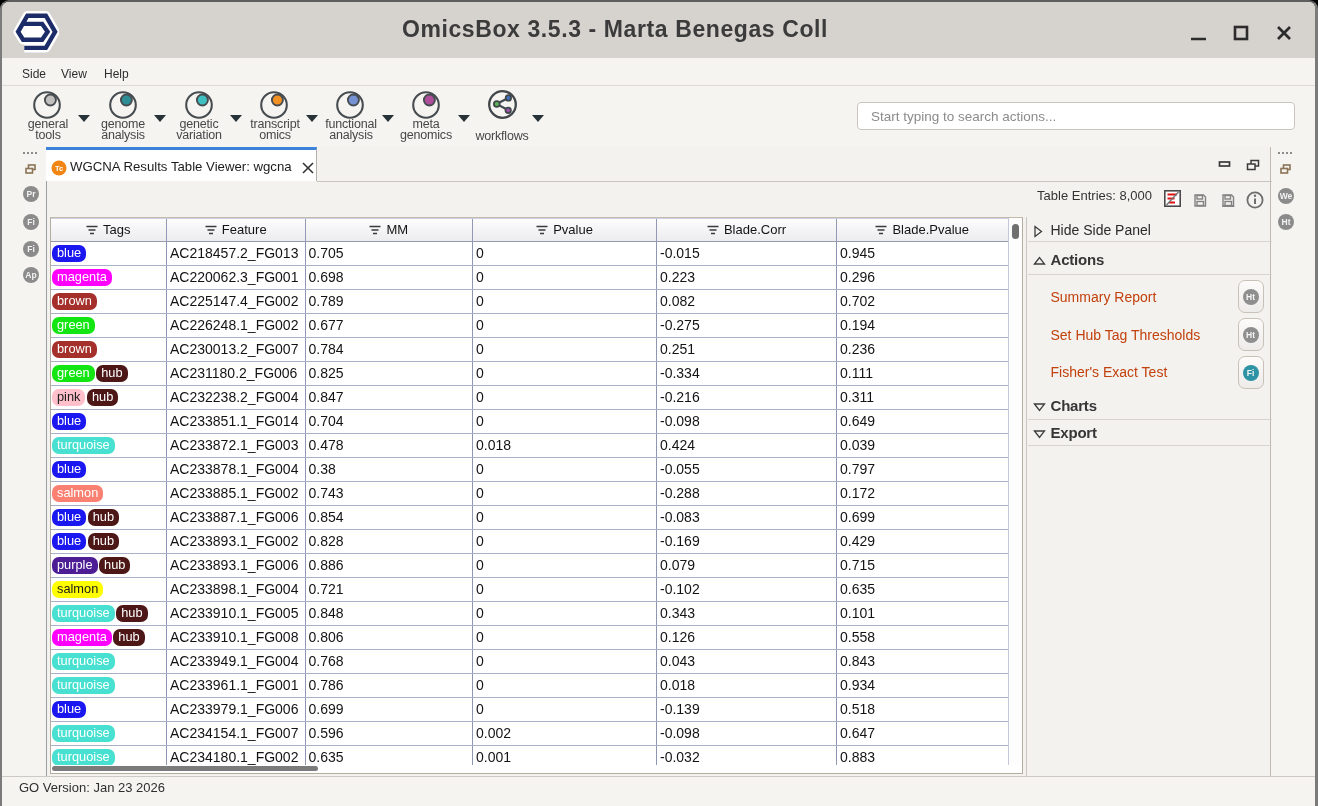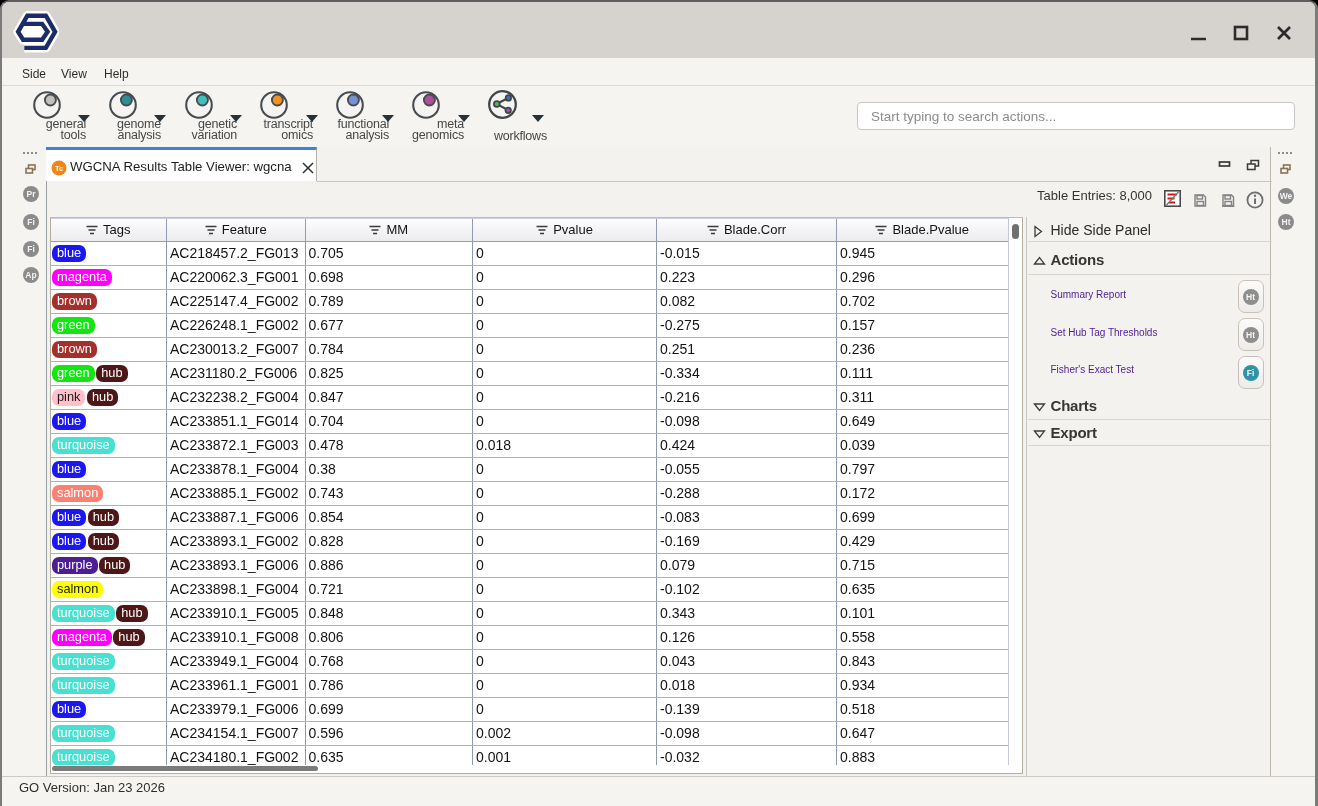--- a/index.html
+++ b/index.html
@@ -10,21 +10,21 @@
 
 #titlebar{position:absolute;left:0;top:0;width:100%;height:56px;background:#d6d2ce;}
 #title{position:absolute;left:0;top:14px;width:1226px;text-align:center;
 font-size:23px;font-weight:bold;color:#3b3b3b;letter-spacing:0.6px;}
 
 #menubar{position:absolute;left:0;top:56px;width:100%;height:27px;background:#f5f4f1;border-bottom:1px solid #dedbd7;}
 #menubar span{position:absolute;top:9px;font-size:12px;color:#2d2d2d;}
 
 #toolbar{position:absolute;left:0;top:85px;width:100%;height:61px;background:#f5f4f1;
 border-bottom:1px solid #aeaba7;box-sizing:border-box;}
-.tbitem{position:absolute;top:31.5px;text-align:right;color:#474747;font-size:12.5px;line-height:11.8px;letter-spacing:-0.2px;}
+.tbitem{position:absolute;top:31.5px;text-align:center;color:#474747;font-size:12.5px;line-height:11.8px;letter-spacing:-0.2px;}
 .tbarrow{position:absolute;top:27.5px;width:0;height:0;border-left:6.5px solid transparent;
 border-right:6.5px solid transparent;border-top:7px solid #263238;}
 #searchbox{position:absolute;left:855px;top:15px;width:438px;height:28px;background:#fff;
 border:1px solid #c9c5c0;border-radius:4px;font-size:13.5px;color:#8b8b8b;line-height:27px;
 padding-left:13px;box-sizing:border-box;}
 
 #main{position:absolute;left:0;top:145px;width:100%;height:631px;background:#f3f2ef;}
 #lstrip{position:absolute;left:0;top:0;width:44px;height:631px;background:#f5f4f1;border-right:1px solid #9aa0a2;}
 #rstrip{position:absolute;right:0;top:0;width:44px;height:631px;background:#f5f4f1;border-left:1px solid #c0b9af;}
 .dots{position:absolute;width:16px;height:2px;}
@@ -53,36 +53,37 @@
 
 #vsb{position:absolute;right:0px;top:0px;width:13px;height:547px;background:#fdfdfd;border-left:1px solid #c5c8da;}
 #vthumb{position:absolute;left:3px;top:6px;width:7px;height:15px;background:#6f6f6f;border-radius:3.5px;}
 #hsb{position:absolute;left:0;bottom:0;width:959px;height:8px;background:#fff;}
 #hthumb{position:absolute;left:1px;top:0.5px;width:266px;height:5.5px;background:#7b7b7b;border-radius:2.7px;}
 
 #spanel{position:absolute;left:1023.5px;top:70px;width:246px;height:562px;border-left:1px solid #c9c6c2;}
 .sprow{position:absolute;left:0;width:100%;}
 .sep{position:absolute;left:1px;right:1px;height:1px;background:#d8d5d1;}
 .sphead{font-size:15px;font-weight:bold;color:#363636;letter-spacing:-0.2px;}
-.spitem{font-size:10px;color:#4c1d95;}
+.spitem{font-size:14px;color:#c2410c;}
 .spbtn{position:absolute;left:211px;width:26px;height:33px;border:1px solid #c8c1b7;border-radius:7px;
 background:linear-gradient(180deg,#fcfbfa,#eeece9);box-sizing:border-box;}
 .spbadge{position:absolute;left:4px;top:8px;width:16px;height:16px;border-radius:50%;
 color:#f4f4f4;font-size:8.5px;line-height:16px;text-align:center;font-weight:bold;}
 
 #statusbar{position:absolute;left:0;top:774px;width:100%;height:32px;background:#f5f4f1;
 border-top:1px solid #cdcac6;box-sizing:border-box;font-size:13px;color:#2e2e2e;}
 </style></head><body>
 <div id="win">
 <div id="titlebar">
 <svg class="abs" style="left:11px;top:8px" width="46" height="43" viewBox="0 0 46 43">
 <path d="M11.3 37.85 L32.85 37.85 L42.1 21.8 L32.85 5.75 L14.35 5.75 L5.1 21.8 L10.1 29.75 L29.1 29.75 L34.6 21.8 L29.1 13.85 L10.3 13.85" fill="none" stroke="#fff" stroke-width="9.4" stroke-linejoin="round"></path>
 <polygon points="10.6,21.8 17.1,11.3 30.1,11.3 36.9,21.8 30.1,32.3 17.1,32.3" fill="#fff"></polygon>
 <path d="M11.3 37.85 L32.85 37.85 L42.1 21.8 L32.85 5.75 L14.35 5.75 L5.1 21.8 L10.1 29.75 L29.1 29.75 L34.6 21.8 L29.1 13.85 L10.3 13.85" fill="none" stroke="#1c2c68" stroke-width="4.4" stroke-linejoin="miter"></path>
 </svg>
+<div id="title">OmicsBox 3.5.3 - Marta Benegas Coll</div>
 <svg class="abs" style="left:1183px;top:0" width="110" height="56" viewBox="0 0 110 56">
 <g stroke="#2c2c2c" stroke-width="2.6" fill="none">
 <line x1="6" y1="37" x2="21" y2="37"></line>
 <rect x="50" y="25" width="12" height="12"></rect>
 <line x1="93" y1="25" x2="105" y2="37"></line>
           <line x1="105" y1="25" x2="93" y2="37"></line>
 </g>
 </svg>
 </div>
 <div id="menubar">
@@ -282,21 +283,21 @@
             <div class="c" style="width:184px">0</div>
             <div class="c" style="width:180px">0.082</div>
             <div class="c" style="width:171.5px">0.702</div>
           </div>
 <div class="row">
             <div class="c" style="width:116.5px;padding-left:1.5px"><span class="tag" style="background:#14e614;color:#fff">green</span></div>
             <div class="c" style="width:138.5px">AC226248.1_FG002</div>
             <div class="c" style="width:167.5px">0.677</div>
             <div class="c" style="width:184px">0</div>
             <div class="c" style="width:180px">-0.275</div>
-            <div class="c" style="width:171.5px">0.157</div>
+            <div class="c" style="width:171.5px">0.194</div>
           </div>
 <div class="row">
             <div class="c" style="width:116.5px;padding-left:1.5px"><span class="tag" style="background:#a52f2a;color:#fff">brown</span></div>
             <div class="c" style="width:138.5px">AC230013.2_FG007</div>
             <div class="c" style="width:167.5px">0.784</div>
             <div class="c" style="width:184px">0</div>
             <div class="c" style="width:180px">0.251</div>
             <div class="c" style="width:171.5px">0.236</div>
           </div>
 <div class="row">

